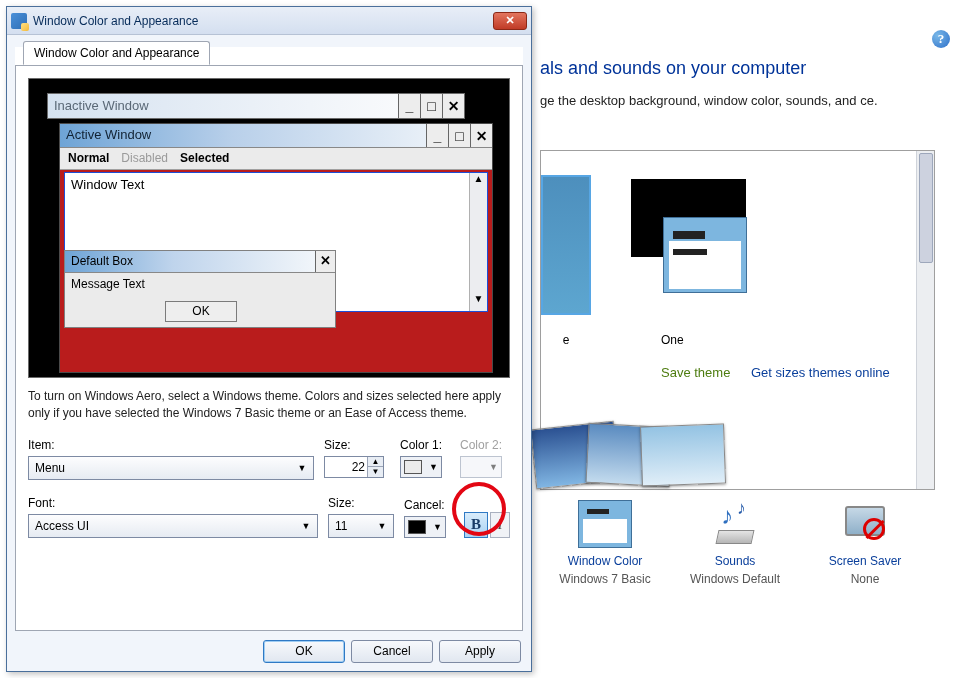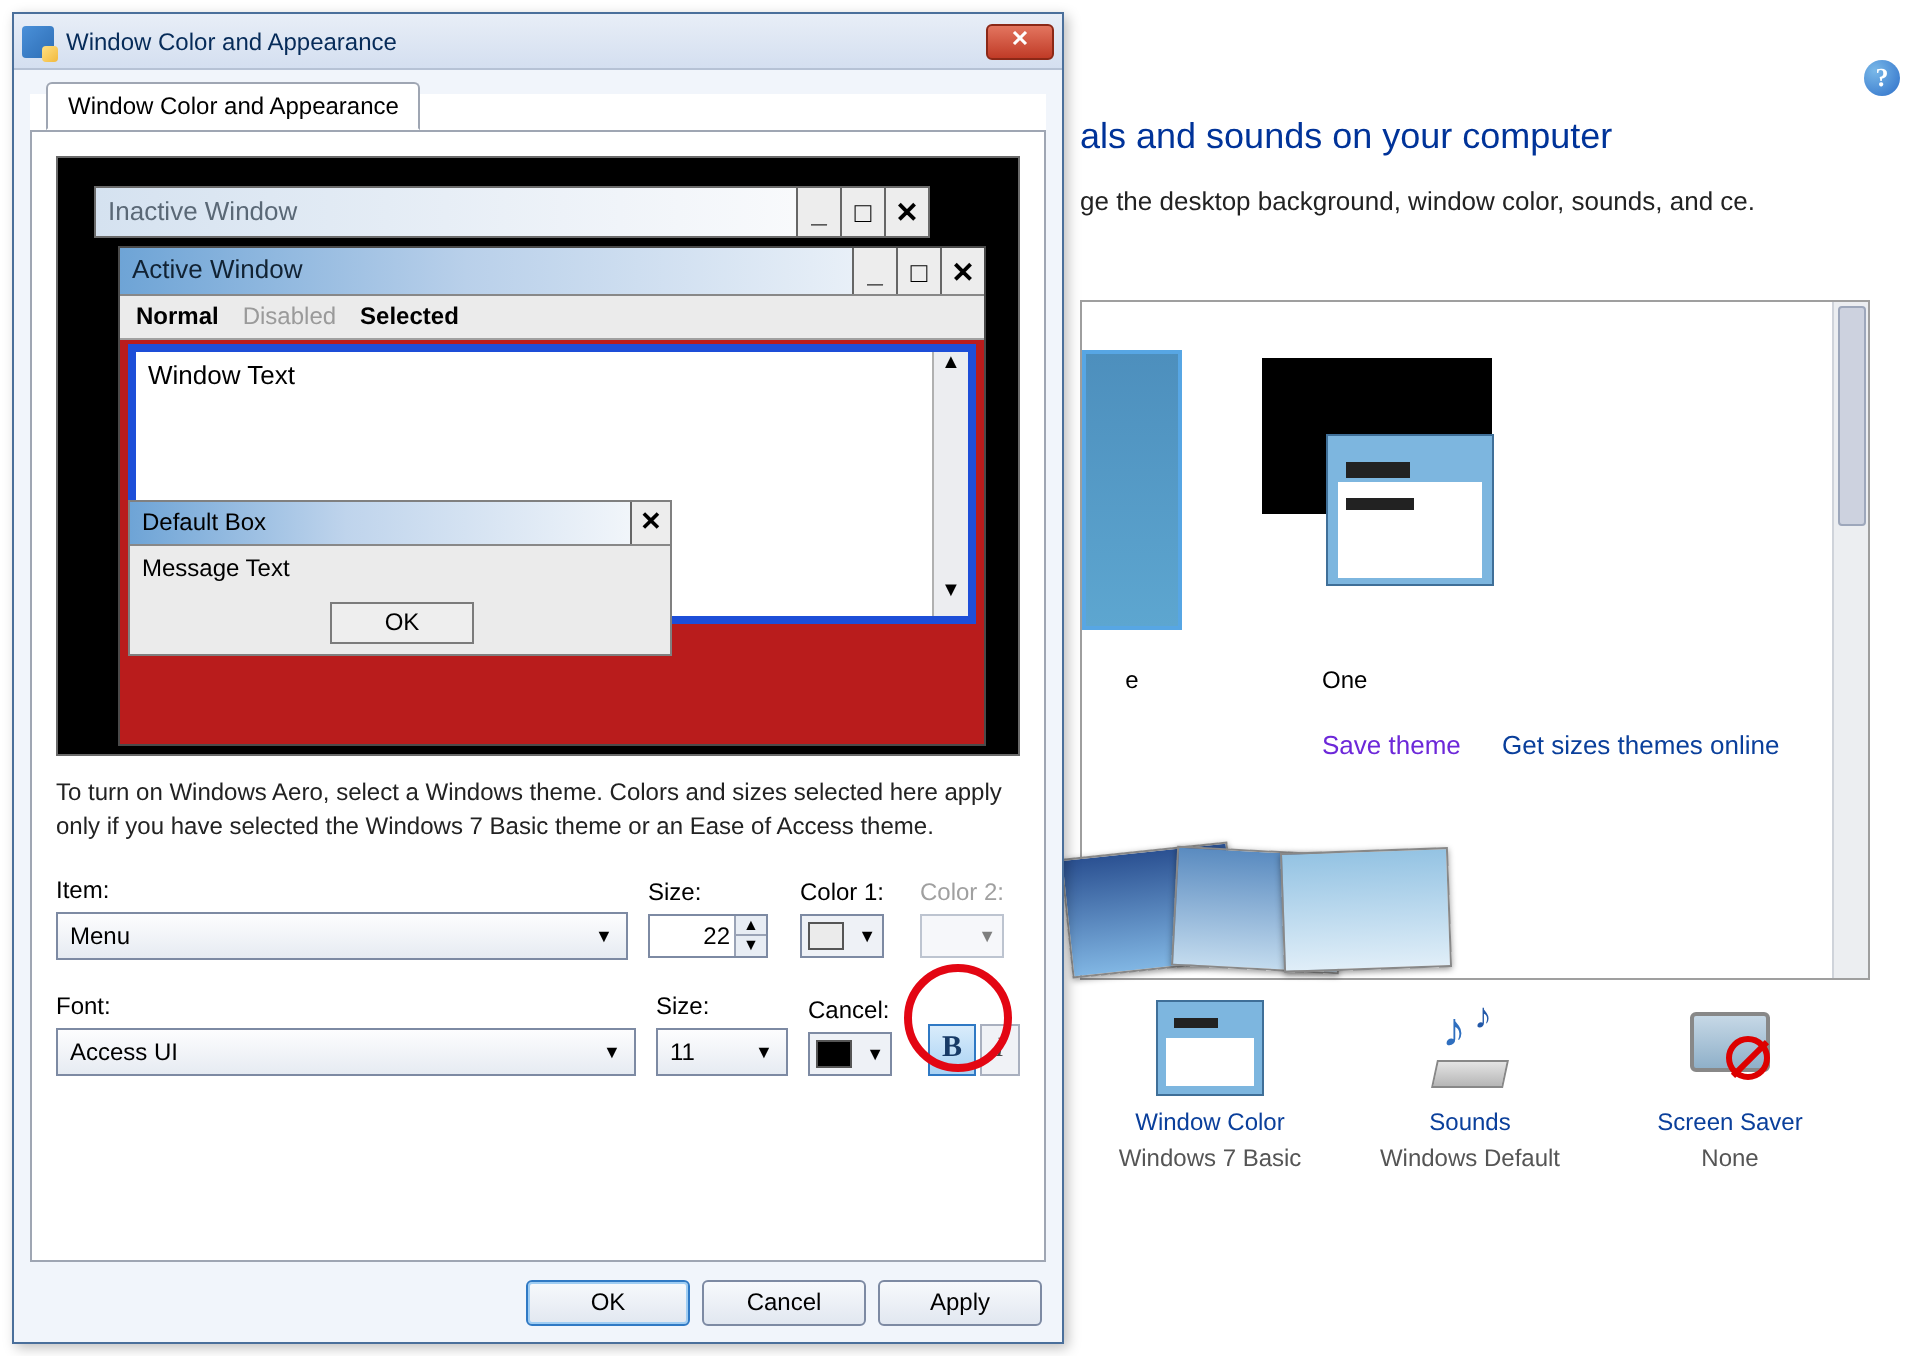--- a/index.html
+++ b/index.html
@@ -16,21 +16,21 @@
 .cp-scroll-thumb { position: absolute; left: 2px; top: 2px; width: 14px; height: 110px; background: #cdd2df; border: 1px solid #9da7bb; border-radius: 2px; }
 .cp-theme-row { position: absolute; top: 14px; left: 0; right: 18px; height: 200px; }
 .cp-thumb-sel { position: absolute; left: 0; top: 10px; width: 50px; height: 140px; border: 2px solid #57a6e4; background: linear-gradient(#4d8fbd,#5da6d0); }
 .cp-sel-lbl { position: absolute; left: 0; top: 168px; width: 50px; text-align: center; font-size: 12px; }
 .cp-thumb-one-bg { position: absolute; left: 90px; top: 14px; width: 115px; height: 78px; background: #000; }
 .cp-thumb-one-win { position: absolute; left: 122px; top: 52px; width: 84px; height: 76px; background: #7db6df; border: 1px solid #3f6f98; }
 .cp-thumb-one-bar1 { position: absolute; left: 132px; top: 66px; width: 32px; height: 8px; background: #222; }
 .cp-thumb-one-bar2 { position: absolute; left: 132px; top: 84px; width: 34px; height: 6px; background: #222; }
 .cp-thumb-one-inner { position: absolute; left: 128px; top: 76px; width: 72px; height: 48px; background: #fff; }
 .cp-one-lbl { position: absolute; left: 120px; top: 168px; font-size: 12px; }
-.cp-save { position: absolute; left: 120px; top: 200px; font-size: 13px; color: #6d28d9; }
+.cp-save { position: absolute; left: 120px; top: 200px; font-size: 13px; color: #4d7c0f; }
 .cp-more { position: absolute; left: 210px; top: 200px; font-size: 13px; color: #0a3f9b; }
 .cp-gallery { position: absolute; left: 10px; top: 260px; width: 240px; height: 70px; }
 .cp-gal-img { display: inline-block; width: 84px; height: 60px; background: linear-gradient(to bottom,#2b5192,#81b6e3); border: 1px solid #888; margin-left: -18px; transform: rotate(-6deg); box-shadow: 0 1px 3px rgba(0,0,0,.4); }
 .cp-gal-img.g2 { transform: rotate(3deg); margin-left: -30px; background: linear-gradient(#5a8bc0,#c3dbee); }
 .cp-gal-img.g3 { transform: rotate(-2deg); margin-left: -30px; background: linear-gradient(#94c3e3,#e0eef8); }
 
 .cp-bottom { position: absolute; left: 540px; top: 500px; width: 400px; height: 120px; }
 .cp-item { position: absolute; top: 0; width: 130px; text-align: center; font-size: 12px; color: #0a3f9b; }
 .cp-item .sub { color: #555; font-size: 12px; margin-top: 4px; }
 .cp-wc { left: 0; }
@@ -67,35 +67,35 @@
 .pv-inact .cap { position: absolute; left: 6px; top: 4px; font-size: 13px; color: #5a6876; }
 .pv-ctl { position: absolute; right: 0; top: 0; height: 100%; display: flex; }
 .pv-ctl span { width: 22px; height: 100%; border-left: 1px solid #666; display: flex; align-items: center; justify-content: center; background: #ededed; font: bold 14px sans-serif; }
 
 .pv-act { position: absolute; left: 30px; top: 44px; right: 16px; height: 250px; border: 1px solid #4a4a4a; background: #b91c1c; }
 .pv-act-title { height: 24px; background: linear-gradient(to right,#6ea4d6,#b9d0ea 40%,#f8fafc); border-bottom: 1px solid #888; position: relative; }
 .pv-act-title .cap { position: absolute; left: 6px; top: 3px; font-size: 13px; color: #123; }
 .pv-menu { height: 22px; background: #ebebeb; border-bottom: 1px solid #a0a0a0; font-size: 12px; padding: 3px 8px; }
 .pv-menu b { margin-right: 12px; }
 .pv-menu .dis { color: #9a9a9a; margin-right: 12px; }
-.pv-text { position: absolute; left: 4px; top: 48px; right: 4px; height: 140px; background: #fff; border: 4px solid #1d4ed8; }
+.pv-text { position: absolute; left: 4px; top: 48px; right: 4px; height: 140px; background: #fff; border: 1px solid #1d4ed8; }
 .pv-text .txt { font-size: 13px; padding: 4px 6px; }
 .pv-text .scrl { position: absolute; right: 0; top: 0; width: 18px; height: 100%; background: #ecedf0; border-left: 1px solid #b0b0b0; }
 .pv-text .scrl .up { position: absolute; top: 0; left: 0; right: 0; height: 18px; text-align: center; font-size: 10px; }
 .pv-text .scrl .dn { position: absolute; bottom: 0; left: 0; right: 0; height: 18px; text-align: center; font-size: 10px; }
 .pv-msg { position: absolute; left: 4px; top: 126px; width: 272px; height: 78px; border: 1px solid #808080; background: #ebebeb; }
 .pv-msg-title { height: 22px; background: linear-gradient(to right,#6ea4d6,#bfd4ec 40%,#f8fafc); position: relative; border-bottom: 1px solid #888; }
 .pv-msg-title .cap { position: absolute; left: 6px; top: 3px; font-size: 12px; }
 .pv-msg-title .x { position: absolute; right: 0; top: 0; width: 20px; height: 100%; border-left: 1px solid #666; background: #ededed; text-align: center; font: bold 13px/20px sans-serif; }
 .pv-msg-body { font-size: 12px; padding: 4px 6px; }
 .pv-msg-ok { position: absolute; left: 100px; bottom: 5px; width: 72px; height: 21px; border: 1px solid #7b7b7b; background: #eee; font-size: 12px; text-align: center; line-height: 19px; }
 
 .info { font-size: 12px; color: #222; line-height: 1.4; margin-bottom: 16px; }
 
-.form-row { display: flex; gap: 10px; align-items: center; margin-bottom: 2px; }
+.form-row { display: flex; gap: 10px; align-items: flex-start; margin-bottom: 2px; }
 .col { display: flex; flex-direction: column; }
 .lbl { font-size: 12px; margin-bottom: 4px; }
 .lbl.dis { color: #a0a0a0; }
 .combo { height: 24px; border: 1px solid #7d8aa3; background: linear-gradient(#fdfdfe,#e6ebf2); font-size: 12px; padding: 0 22px 0 6px; position: relative; display: flex; align-items: center; }
 .combo .arr { position: absolute; right: 2px; top: 2px; bottom: 2px; width: 18px; display: flex; align-items: center; justify-content: center; font-size: 9px; }
 .spin { width: 60px; height: 22px; border: 1px solid #7d8aa3; background: #fff; position: relative; font-size: 12px; padding: 3px 18px 0 0; text-align: right; }
 .spin .btns { position: absolute; right: 0; top: 0; bottom: 0; width: 16px; border-left: 1px solid #9aa3b6; }
 .spin .btns div { height: 50%; font-size: 8px; text-align: center; background: #e8edf4; border-bottom: 1px solid #9aa3b6; }
 .colorbtn { width: 42px; height: 22px; border: 1px solid #7d8aa3; background: #eef1f6; position: relative; }
 .colorbtn .sw { position: absolute; left: 3px; top: 3px; width: 18px; height: 14px; border: 1px solid #555; }

